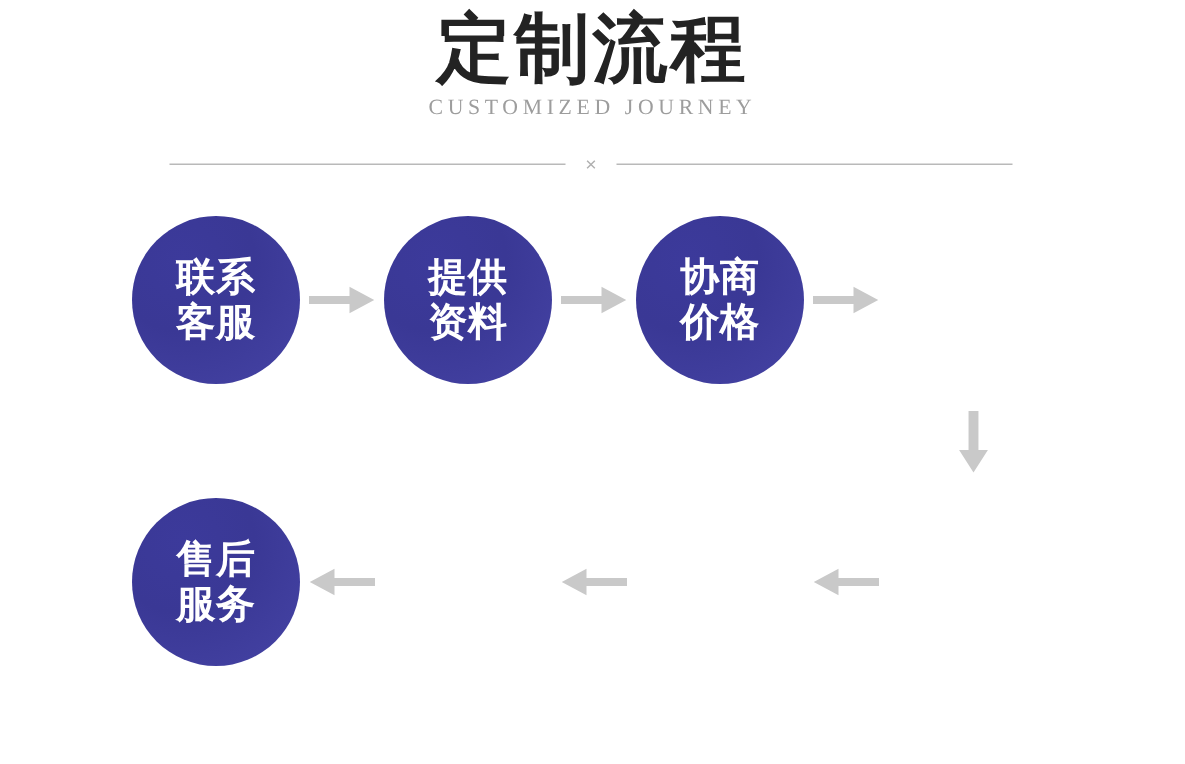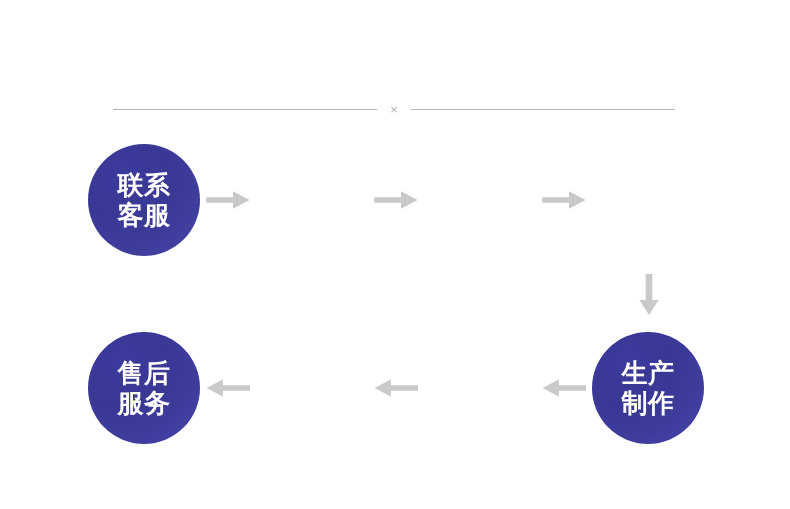--- a/index.html
+++ b/index.html
@@ -136,47 +136,59 @@
     width: 30px;
     height: 42px;
   }
   .arrow-v svg { display: block; width: 30px; height: 42px; }
 </style>
 </head>
 <body>
 
 <div id="canvas">
 
+  <div class="header">
+    <h1 class="page-title">定制流程</h1>
+    <div class="page-subtitle">CUSTOMIZED JOURNEY</div>
+  </div>
 
   <div class="divider">
     <span class="divider-rule"></span>
     <span class="divider-mark">×</span>
     <span class="divider-rule"></span>
   </div>
 
   <div class="flow-row row-1">
 
     <div class="node pos-0">
       <span class="node-line">联系</span>
       <span class="node-line">客服</span>
     </div>
 
     <div class="arrow-h gap-0">
       <svg viewBox="0 0 44 20" xmlns="http://www.w3.org/2000/svg" aria-hidden="true">
         <path d="M0 7.3 H27 V1.2 L43.5 10 L27 18.8 V12.7 H0 Z" fill="#c9c9c9"></path>
       </svg>
     </div>
 
+    <div class="node pos-1">
+      <span class="node-line">提供</span>
+      <span class="node-line">资料</span>
+    </div>
 
     <div class="arrow-h gap-1">
       <svg viewBox="0 0 44 20" xmlns="http://www.w3.org/2000/svg" aria-hidden="true">
         <path d="M0 7.3 H27 V1.2 L43.5 10 L27 18.8 V12.7 H0 Z" fill="#c9c9c9"></path>
       </svg>
     </div>
 
+    <div class="node pos-2">
+      <span class="node-line">协商</span>
+      <span class="node-line">价格</span>
+    </div>
 
     <div class="arrow-h gap-2">
       <svg viewBox="0 0 44 20" xmlns="http://www.w3.org/2000/svg" aria-hidden="true">
         <path d="M0 7.3 H27 V1.2 L43.5 10 L27 18.8 V12.7 H0 Z" fill="#c9c9c9"></path>
       </svg>
     </div>
 
 
   </div>
 
@@ -206,20 +218,16 @@
       </svg>
     </div>
 
 
     <div class="arrow-h gap-2">
       <svg viewBox="0 0 44 20" xmlns="http://www.w3.org/2000/svg" aria-hidden="true">
         <path d="M44 7.3 H17 V1.2 L0.5 10 L17 18.8 V12.7 H44 Z" fill="#c9c9c9"></path>
       </svg>
     </div>
 
-    <div class="node pos-3">
-      <span class="node-line">生产</span>
-      <span class="node-line">制作</span>
-    </div>
 
   </div>
 
 </div>
 
 </body></html>

